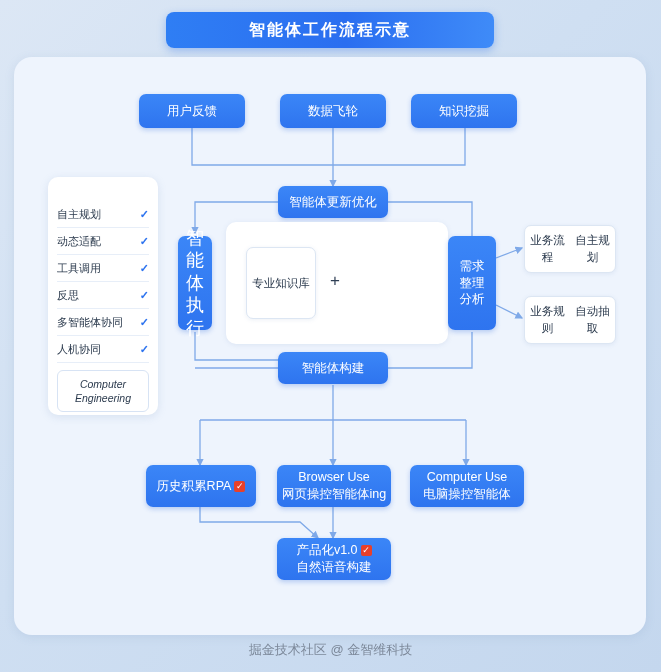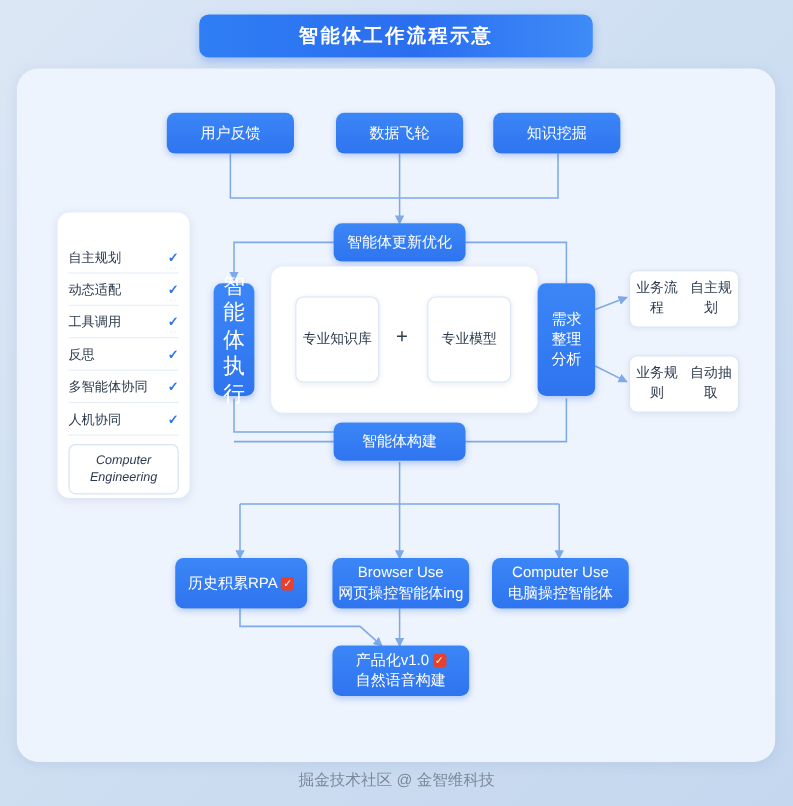--- a/index.html
+++ b/index.html
@@ -317,23 +317,20 @@
   </div>
 
   <div class="core-panel"></div>
   <div class="whitebox" style="left:246px; top:247px; width:68px; height:70px;">
     <span>专业</span>
     <span>知识库</span>
   </div>
   <div class="plus">
     <span>+</span>
   </div>
-  <div class="whitebox" style="left:356px; top:247px; width:68px; height:70px;">
-    <span>专业模型</span>
-  </div>
 
   <div class="bluebox multi" style="left:448px; top:236px; width:48px; height:94px;text-align:center;">
     <span class="box-line">需求</span>
     <span class="box-line">整理</span>
     <span class="box-line">分析</span>
   </div>
 
   <div class="whitebox" style="left:524px; top:225px; width:90px; height:46px;">
     <span>业务流程</span>
     <span>自主规划</span>

